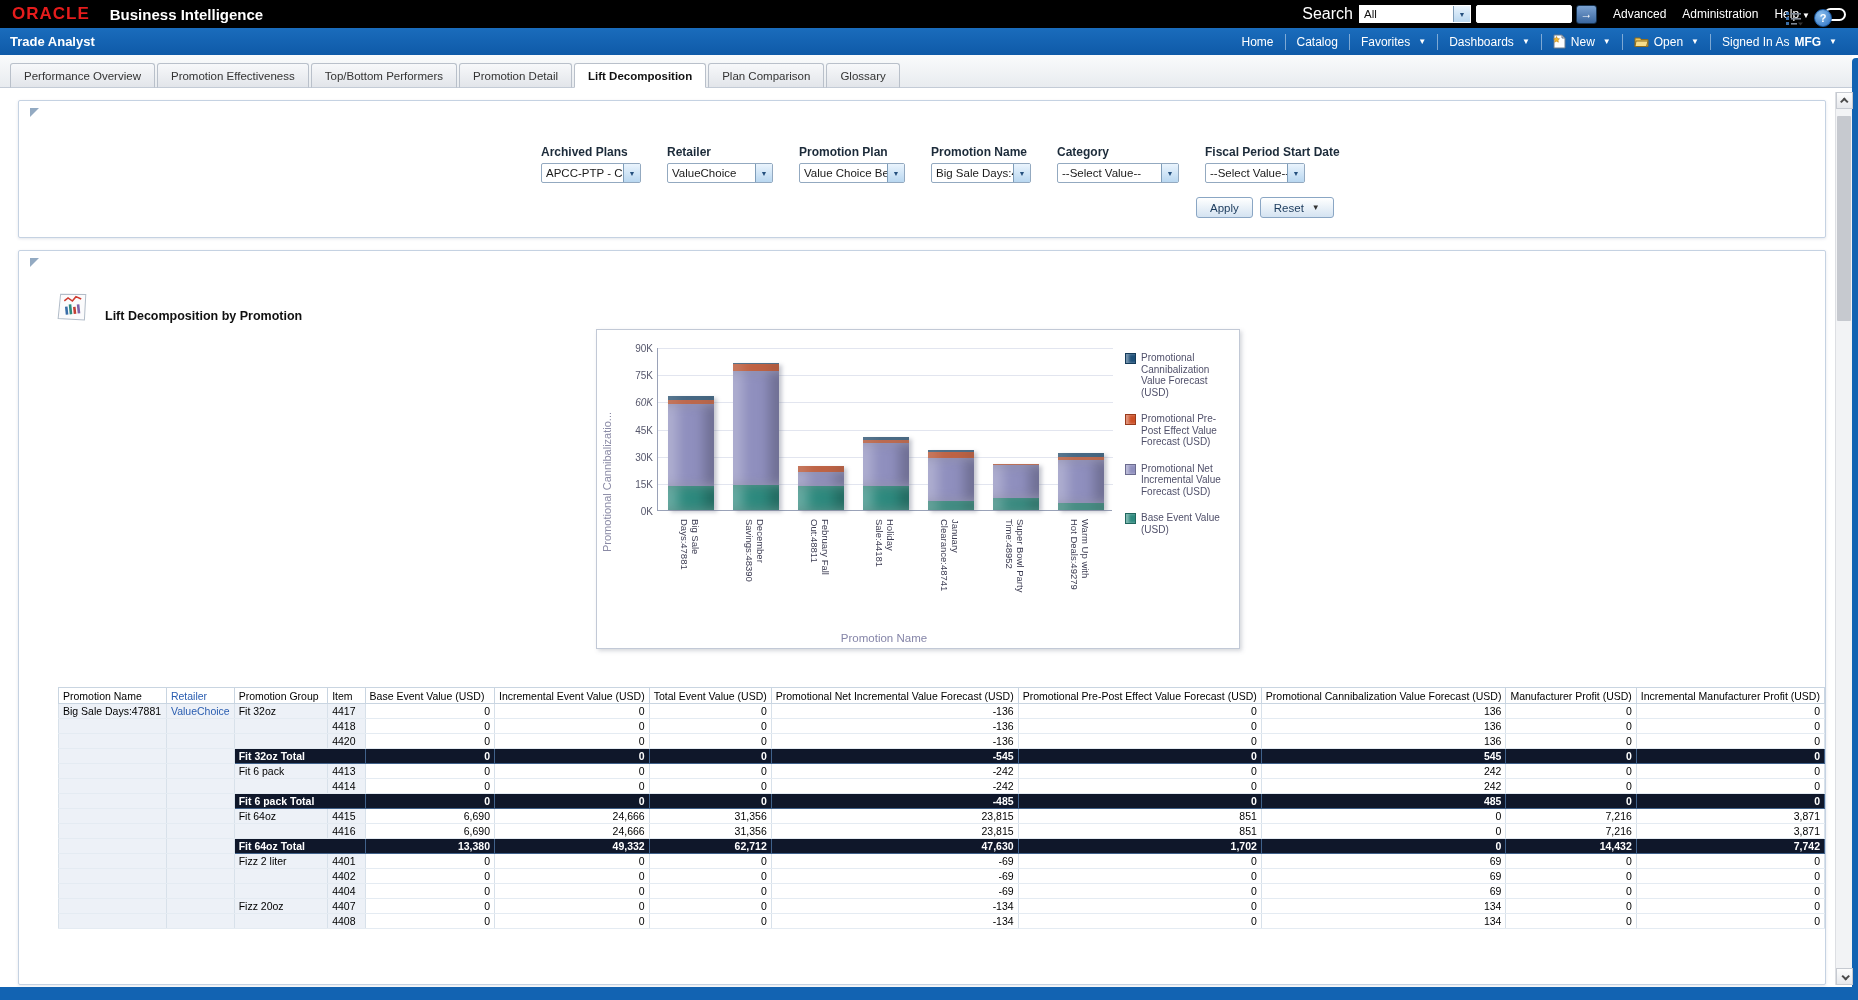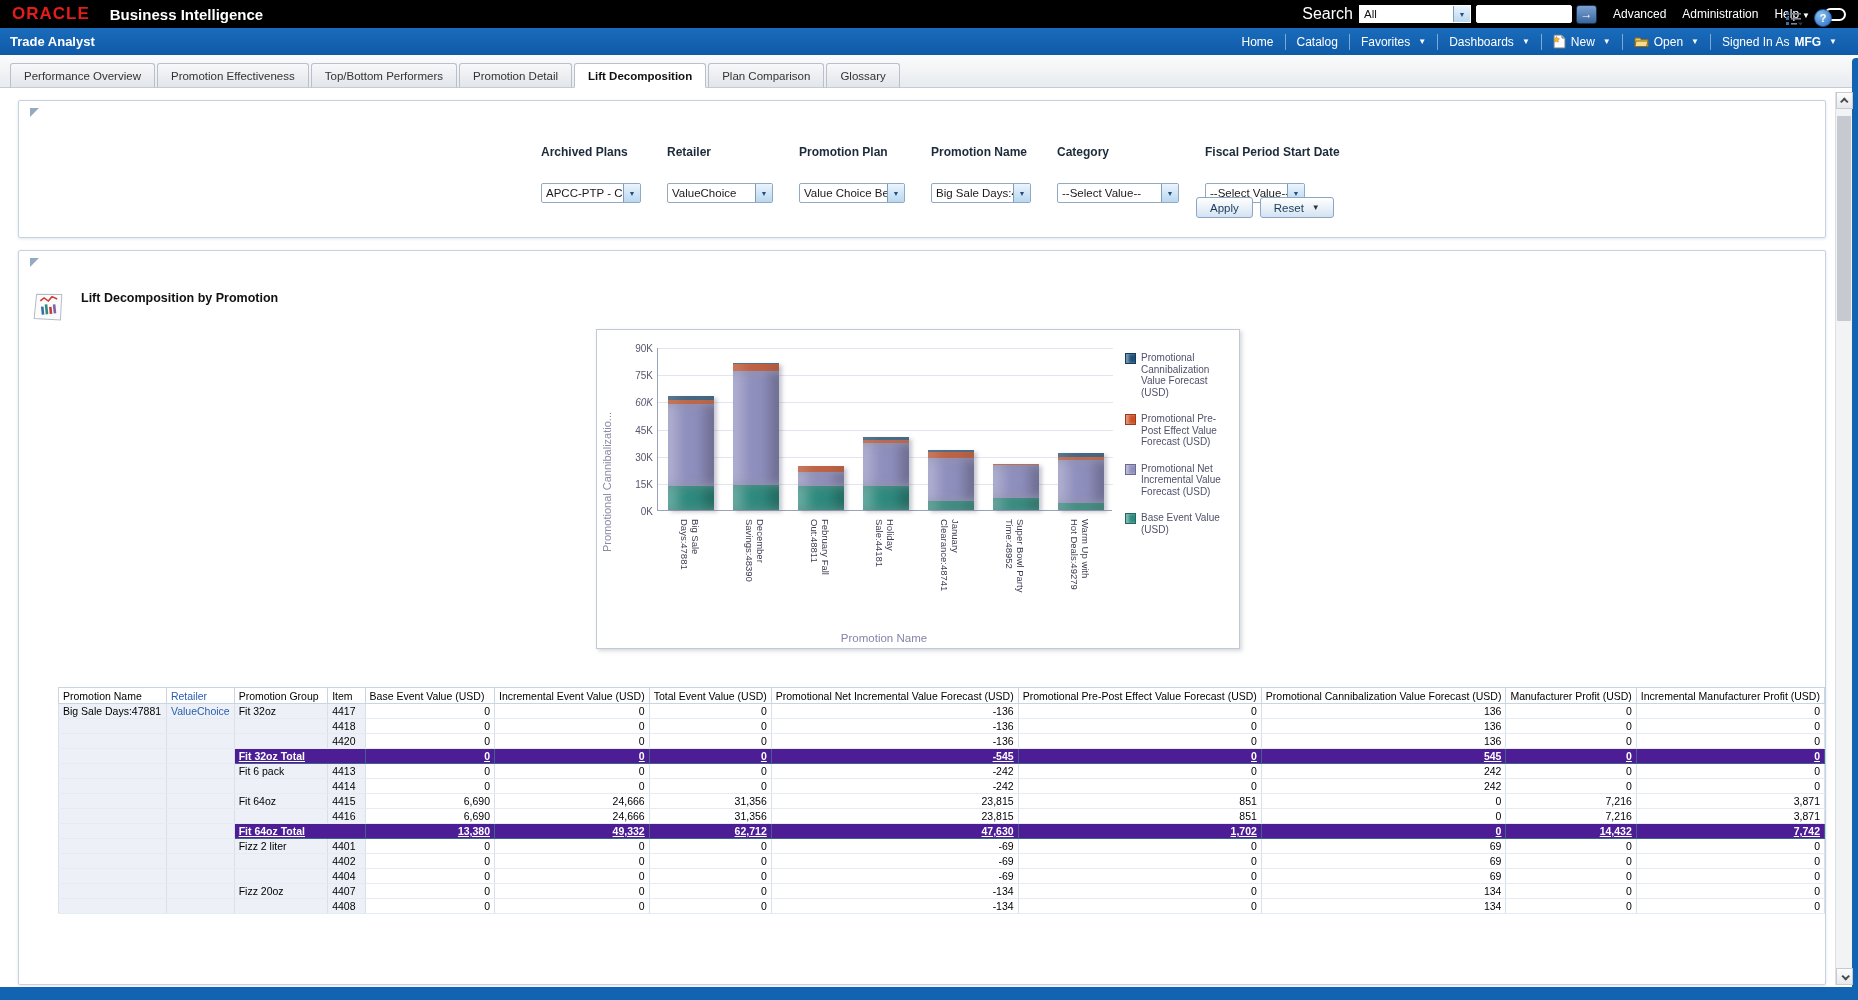--- a/index.html
+++ b/index.html
@@ -43,29 +43,29 @@
 
   
   .panel { position:absolute; left:18px; width:1808px; background:#fff; border:1px solid #c5d2e2; border-radius:2px; box-shadow:0 1px 3px rgba(60,80,110,.14); }
   #panel-filters { top:100px; height:138px; }
   #panel-report { top:250px; height:735px; overflow:hidden; }
   .collapse-tri { position:absolute; left:11px; top:7px; width:0; height:0; border-top:9px solid #93aac2; border-right:9px solid transparent; cursor:pointer; }
 
   
   .filter-row { position:absolute; left:522px; top:44px; display:flex; gap:26px; }
   .fcol { display:flex; flex-direction:column; }
-  .flabel { font-weight:bold; font-size:12px; color:#1c2b3a; margin-bottom:24px; white-space:nowrap; }
+  .flabel { font-weight:bold; font-size:12px; color:#1c2b3a; margin-bottom:4px; white-space:nowrap; }
   .combo { display:flex; align-items:center; height:20px; background:#fff; border:1px solid #93a9c0; border-radius:2px; font-size:11.5px; color:#1a1a1a; cursor:pointer; }
   .combo .combo-text { flex:1; padding:0 4px; overflow:hidden; white-space:nowrap; }
   .btn-row { position:absolute; left:1177px; top:96px; display:flex; gap:7px; }
   .btn { height:21px; padding:0 13px; border:1px solid #8aa6c4; border-radius:3px; background:linear-gradient(#ffffff,#d4e3f1); font-size:11.5px; color:#1a3a5c; display:inline-flex; align-items:center; gap:5px; cursor:pointer; }
   .btn .caret { color:#333; }
 
   
-  .report-header { position:absolute; left:12px; top:40px; display:flex; align-items:flex-start; gap:14px; }
+  .report-header { position:absolute; left:36px; top:40px; display:flex; align-items:flex-end; gap:14px; }
   .report-title { font-weight:bold; font-size:12.5px; color:#111; }
 
   .chart-box { position:absolute; left:577px; top:78px; width:644px; height:320px; background:#fff; border:1px solid #c2c9d6; box-shadow:2px 2px 4px rgba(90,100,120,.25); }
   .y-title { position:absolute; left:4px; top:22px; height:200px; writing-mode:vertical-rl; transform:rotate(180deg); font-size:11px; color:#8b8ba6; white-space:nowrap; }
   .chart-plot { position:absolute; left:60px; top:18px; width:455px; height:163px; border-left:1px solid #9aa2b8; border-bottom:1px solid #9aa2b8; }
   .gridline { position:absolute; left:0; width:455px; height:1px; background:#e2e5ef; }
   .ytick { position:absolute; left:16px; width:40px; text-align:right; font-size:10px; color:#55566b; }
   .bar { position:absolute; bottom:0; width:46px; display:flex; flex-direction:column-reverse; box-shadow:3px 2px 4px rgba(110,115,135,.4); cursor:pointer; }
   .seg { width:100%; box-shadow:inset 10px 0 12px rgba(255,255,255,.28), inset -10px 0 12px rgba(0,0,0,.22); }
   .xlab { position:absolute; top:189px; writing-mode:vertical-rl; transform:translateX(-50%); font-size:9.5px; line-height:11px; color:#3c3c52; white-space:nowrap; }
@@ -76,21 +76,21 @@
   .ltext { font-size:10px; line-height:11.5px; color:#50506a; }
 
   
   .tablewrap { position:absolute; left:39px; top:436px; }
   table { border-collapse:collapse; table-layout:fixed; font-size:10.5px; }
   th { text-align:left; font-weight:normal; color:#000; background:#fff; border:1px solid #c9d5e1; padding:1px 4px; height:16px; white-space:nowrap; overflow:hidden; }
   th.link, .link { color:#2a5db0; cursor:pointer; }
   td { border-left:1px solid #d8e1ea; border-right:1px solid #d8e1ea; border-bottom:1px solid #e4ebf2; padding:0 4px; height:15px; white-space:nowrap; overflow:hidden; color:#000; background:#fff; }
   td.tint { background:#edf1f7; }
   td.num { text-align:right; }
-  tr.total td.tlabel, tr.total td.tnum { background:#4c1d95; color:#fff; font-weight:bold; border-color:#40618a;text-decoration:underline; }
+  tr.total td.tlabel, tr.total td.tnum { background:#0f172a; color:#fff; font-weight:bold; border-color:#40618a; }
   td.tlabel { font-weight:bold; }
 
   
   .vscroll { position:absolute; right:6px; top:92px; bottom:15px; width:17px; background:#f2f3f5; border-left:1px solid #dddfe3; }
   .sbtn { position:absolute; left:0; width:17px; height:17px; background:linear-gradient(#fdfdfd,#e6e8ec); border:1px solid #c6cad1; display:flex; align-items:center; justify-content:center; cursor:pointer; }
   .sbtn.up { top:0; } .sbtn.down { bottom:0; }
   .chev { width:6px; height:6px; border-left:2px solid #4a4a4a; border-top:2px solid #4a4a4a; }
   .chev.up { transform:rotate(45deg) translateY(1px); }
   .chev.down { transform:rotate(225deg) translateY(1px); }
   .sthumb { position:absolute; left:1px; right:1px; top:24px; height:205px; background:#c6c9cf; border-radius:1px; cursor:grab; }
@@ -444,20 +444,33 @@
               <td class="tint">4414</td>
               <td class="num">0</td>
               <td class="num">0</td>
               <td class="num">0</td>
               <td class="num">-242</td>
               <td class="num">0</td>
               <td class="num">242</td>
               <td class="num">0</td>
               <td class="num">0</td>
             </tr>
+            <tr class="total">
+              <td class="tint"></td>
+              <td class="tint"></td>
+              <td class="tlabel" colspan="2">Fit 6 pack Total</td>
+              <td class="num tnum">0</td>
+              <td class="num tnum">0</td>
+              <td class="num tnum">0</td>
+              <td class="num tnum">-485</td>
+              <td class="num tnum">0</td>
+              <td class="num tnum">485</td>
+              <td class="num tnum">0</td>
+              <td class="num tnum">0</td>
+            </tr>
             <tr>
               <td class="tint"></td>
               <td class="tint"></td>
               <td class="tint">Fit 64oz</td>
               <td class="tint">4415</td>
               <td class="num">6,690</td>
               <td class="num">24,666</td>
               <td class="num">31,356</td>
               <td class="num">23,815</td>
               <td class="num">851</td>

